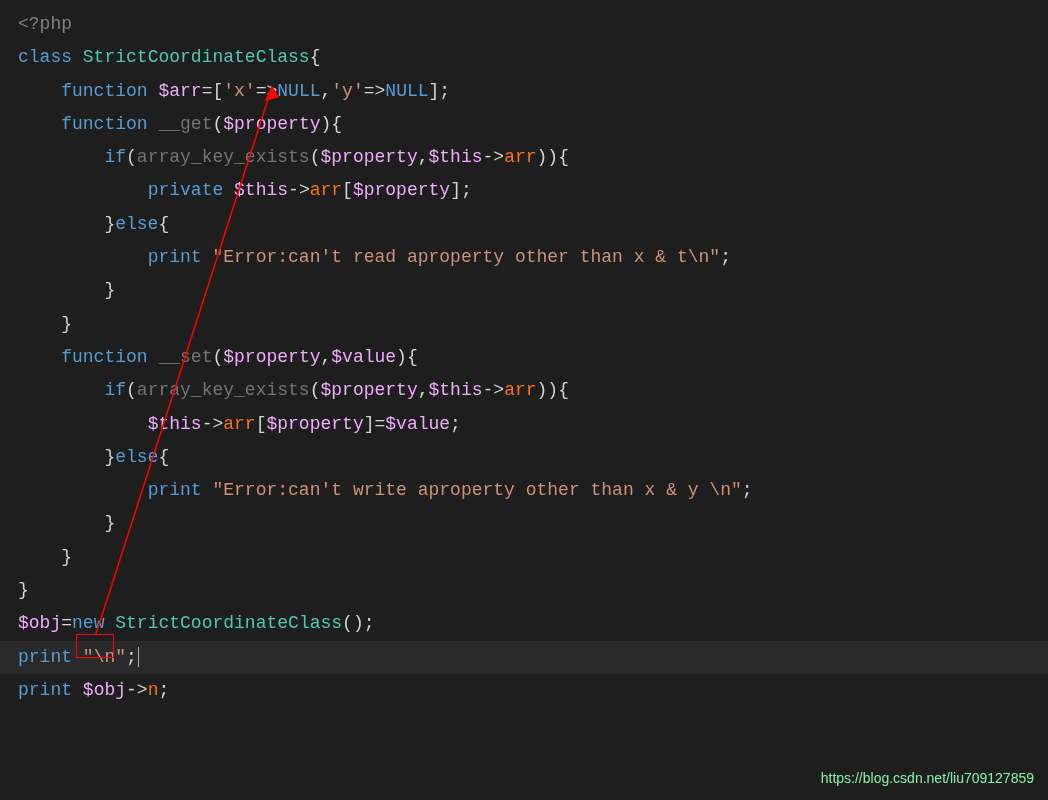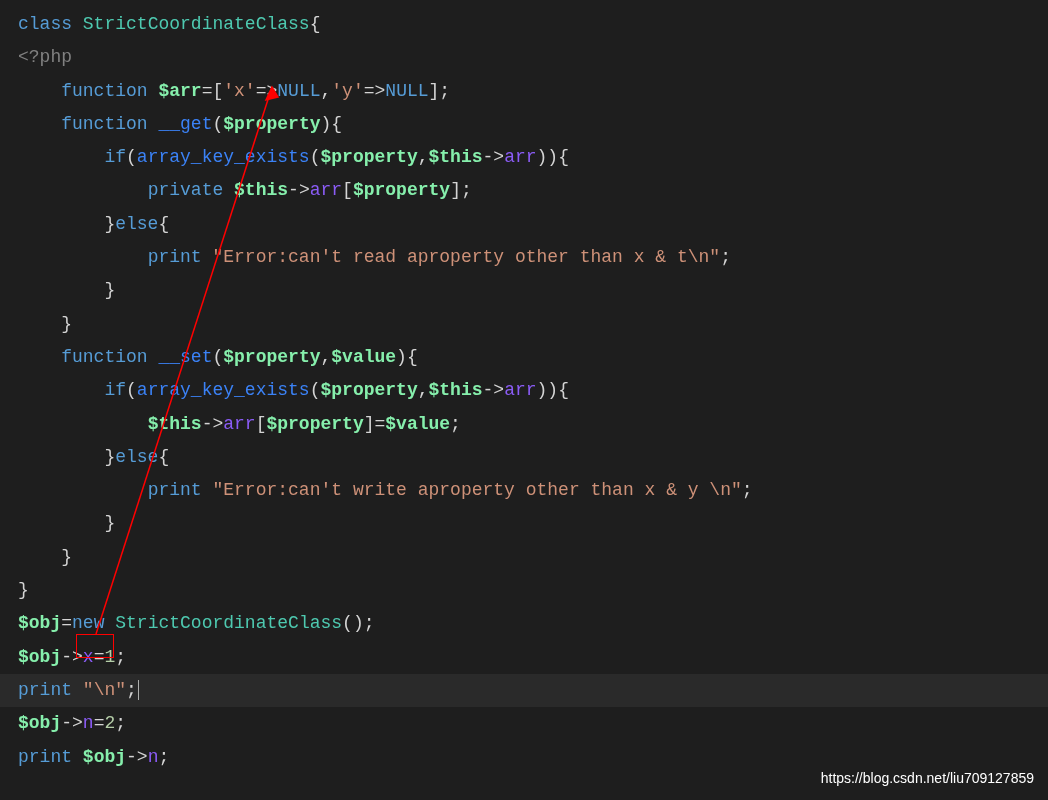--- a/index.html
+++ b/index.html
@@ -26,84 +26,82 @@
     .current-line {
       background: #2a2a2a;
       margin-left: -18px;
       margin-right: -18px;
       padding-left: 18px;
       padding-right: 18px;
     }
     .tag { color: #808080; }
     .keyword { color: #569cd6; }
     .class-name { color: #4ec9b0; }
-    .function-name { color: #3b82f6; }
-    .variable { color: #86efac; font-weight: bold; }
+    .function-name { color: #737373; }
+    .variable { color: #f0abfc; }
     .string { color: #ce9178; }
     .constant { color: #569cd6; }
     .punct { color: #d4d4d4; }
     .number { color: #b5cea8; }
-    .prop { color: #8b5cf6; }
+    .prop { color: #f97316; }
     
     .annotation-box {
       position: absolute;
       border: 1.5px solid #ff0000;
       pointer-events: none;
       z-index: 10;
     }
     .annotation-line {
       position: absolute;
       stroke: #ff0000;
       stroke-width: 1.5;
       pointer-events: none;
       z-index: 9;
     }
     .watermark {
       position: absolute;
       bottom: 8px;
       right: 14px;
-      color: #ffffff;
+      color: #86efac;
       font-size: 14px;
       font-family: Arial, sans-serif;
     }
     .cursor {
       display: inline-block;
       width: 1px;
       height: 20px;
       background: #aeafad;
       vertical-align: middle;
       margin-left: 1px;
     }
   </style>
 </head>
 <body>
 
 <div>
+<div class="code-line"><span class="tag">&lt;?php</span></div>
 <div class="code-line"><span class="keyword">class</span><span class="class-name"> StrictCoordinateClass</span><span class="punct">{</span></div>
-<div class="code-line"><span class="tag">&lt;?php</span></div>
 <div class="code-line"><span>    </span><span class="keyword">function</span><span class="variable"> $arr</span><span class="punct">=[</span><span class="string">'x'</span><span class="punct">=&gt;</span><span class="constant">NULL</span><span class="punct">,</span><span class="string">'y'</span><span class="punct">=&gt;</span><span class="constant">NULL</span><span class="punct">];</span></div>
 <div class="code-line"><span>    </span><span class="keyword">function</span><span class="function-name"> __get</span><span class="punct">(</span><span class="variable">$property</span><span class="punct">){</span></div>
 <div class="code-line"><span>        </span><span class="keyword">if</span><span class="punct">(</span><span class="function-name">array_key_exists</span><span class="punct">(</span><span class="variable">$property</span><span class="punct">,</span><span class="variable">$this</span><span class="punct">-&gt;</span><span class="prop">arr</span><span class="punct">)){</span></div>
 <div class="code-line"><span>            </span><span class="keyword">private</span><span> </span><span class="variable">$this</span><span class="punct">-&gt;</span><span class="prop">arr</span><span class="punct">[</span><span class="variable">$property</span><span class="punct">];</span></div>
 <div class="code-line"><span class="punct">        }</span><span class="keyword">else</span><span class="punct">{</span></div>
 <div class="code-line"><span>            </span><span class="keyword">print</span><span> </span><span class="string">"Error:can't read aproperty other than x &amp; t\n"</span><span class="punct">;</span></div>
 <div class="code-line"><span class="punct">        }</span></div>
 <div class="code-line"><span class="punct">    }</span></div>
 <div class="code-line"><span>    </span><span class="keyword">function</span><span class="function-name"> __set</span><span class="punct">(</span><span class="variable">$property</span><span class="punct">,</span><span class="variable">$value</span><span class="punct">){</span></div>
 <div class="code-line"><span>        </span><span class="keyword">if</span><span class="punct">(</span><span class="function-name">array_key_exists</span><span class="punct">(</span><span class="variable">$property</span><span class="punct">,</span><span class="variable">$this</span><span class="punct">-&gt;</span><span class="prop">arr</span><span class="punct">)){</span></div>
 <div class="code-line"><span>            </span><span class="variable">$this</span><span class="punct">-&gt;</span><span class="prop">arr</span><span class="punct">[</span><span class="variable">$property</span><span class="punct">]=</span><span class="variable">$value</span><span class="punct">;</span></div>
 <div class="code-line"><span class="punct">        }</span><span class="keyword">else</span><span class="punct">{</span></div>
 <div class="code-line"><span>            </span><span class="keyword">print</span><span> </span><span class="string">"Error:can't write aproperty other than x &amp; y \n"</span><span class="punct">;</span></div>
 <div class="code-line"><span class="punct">        }</span></div>
 <div class="code-line"><span class="punct">    }</span></div>
 <div class="code-line"><span class="punct">}</span></div>
 <div class="code-line"><span class="variable">$obj</span><span class="punct">=</span><span class="keyword">new</span><span> </span><span class="class-name">StrictCoordinateClass</span><span class="punct">();</span></div>
-<div class="code-line"><span class="variable">$obj</span><span class="punct">-&gt;</span><span class="prop">x</span><span class="punct">=</span><span class="number">1</span><span class="punct">;</span></div>
 <div class="code-line current-line"><span class="keyword">print</span><span> </span><span class="string">"\n"</span><span class="punct">;</span><span class="cursor"></span></div>
-<div class="code-line"><span class="variable">$obj</span><span class="punct">-&gt;</span><span class="prop">n</span><span class="punct">=</span><span class="number">2</span><span class="punct">;</span></div>
 <div class="code-line"><span class="keyword">print</span><span> </span><span class="variable">$obj</span><span class="punct">-&gt;</span><span class="prop">n</span><span class="punct">;</span></div>
 </div>
 
 <div class="annotation-box" style="left:76px; top:634px; width:38px; height:24px;"></div>
 
 <svg class="annotation-line" style="position:absolute; left:0; top:0; width:1048px; height:800px; pointer-events:none;">
   <line x1="96" y1="634" x2="272" y2="87" stroke="#ff0000" stroke-width="1.5"></line>
   <polygon points="272,87 266,100 278,97" fill="#ff0000"></polygon>
 </svg>
 

